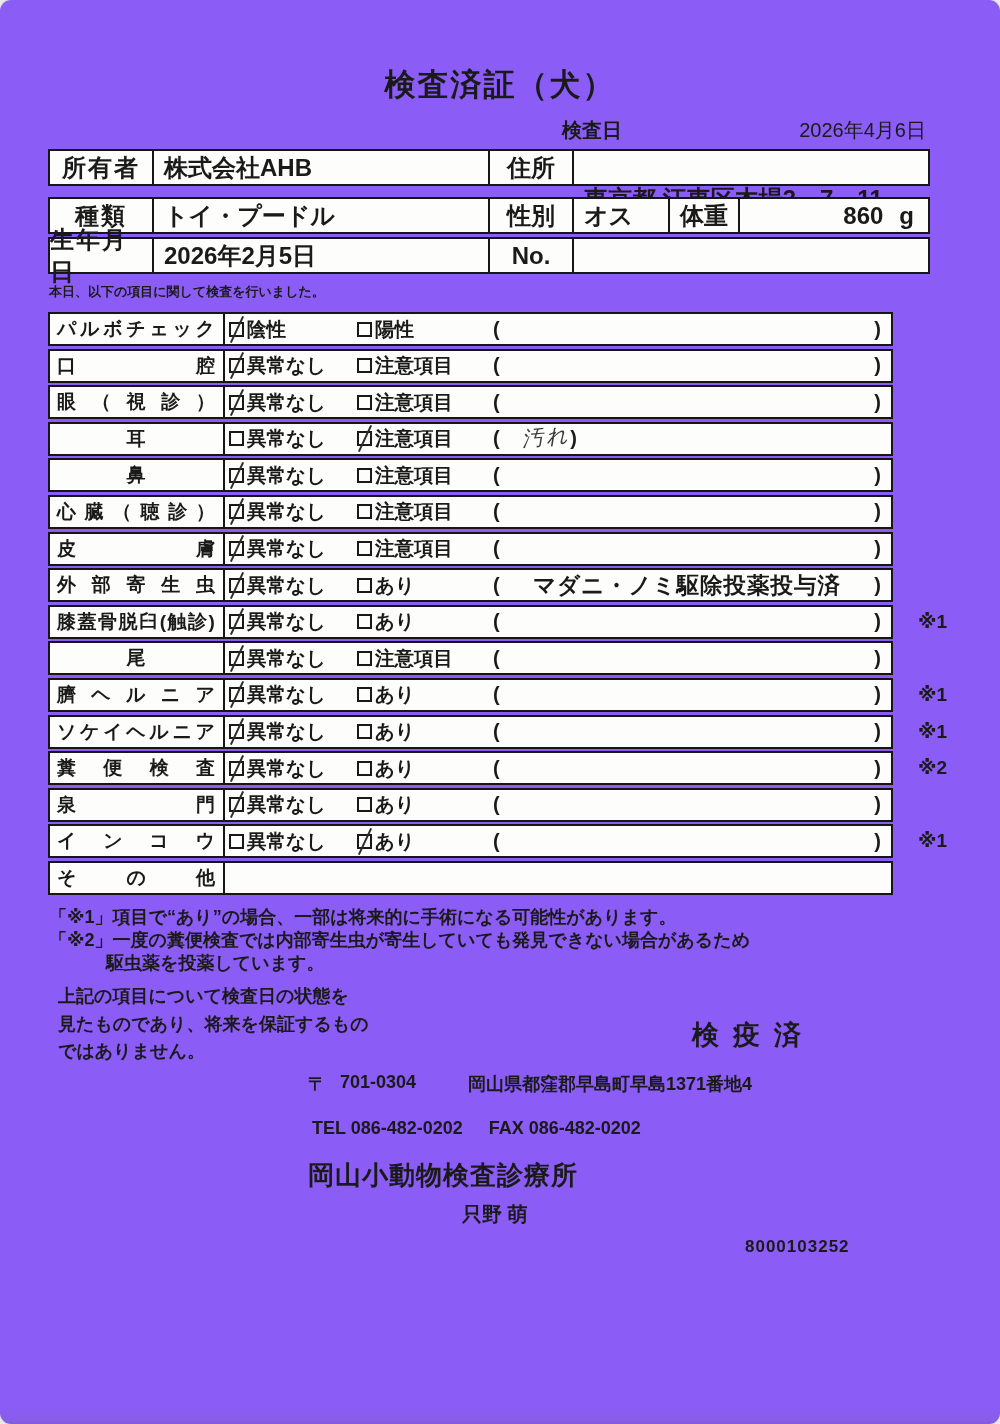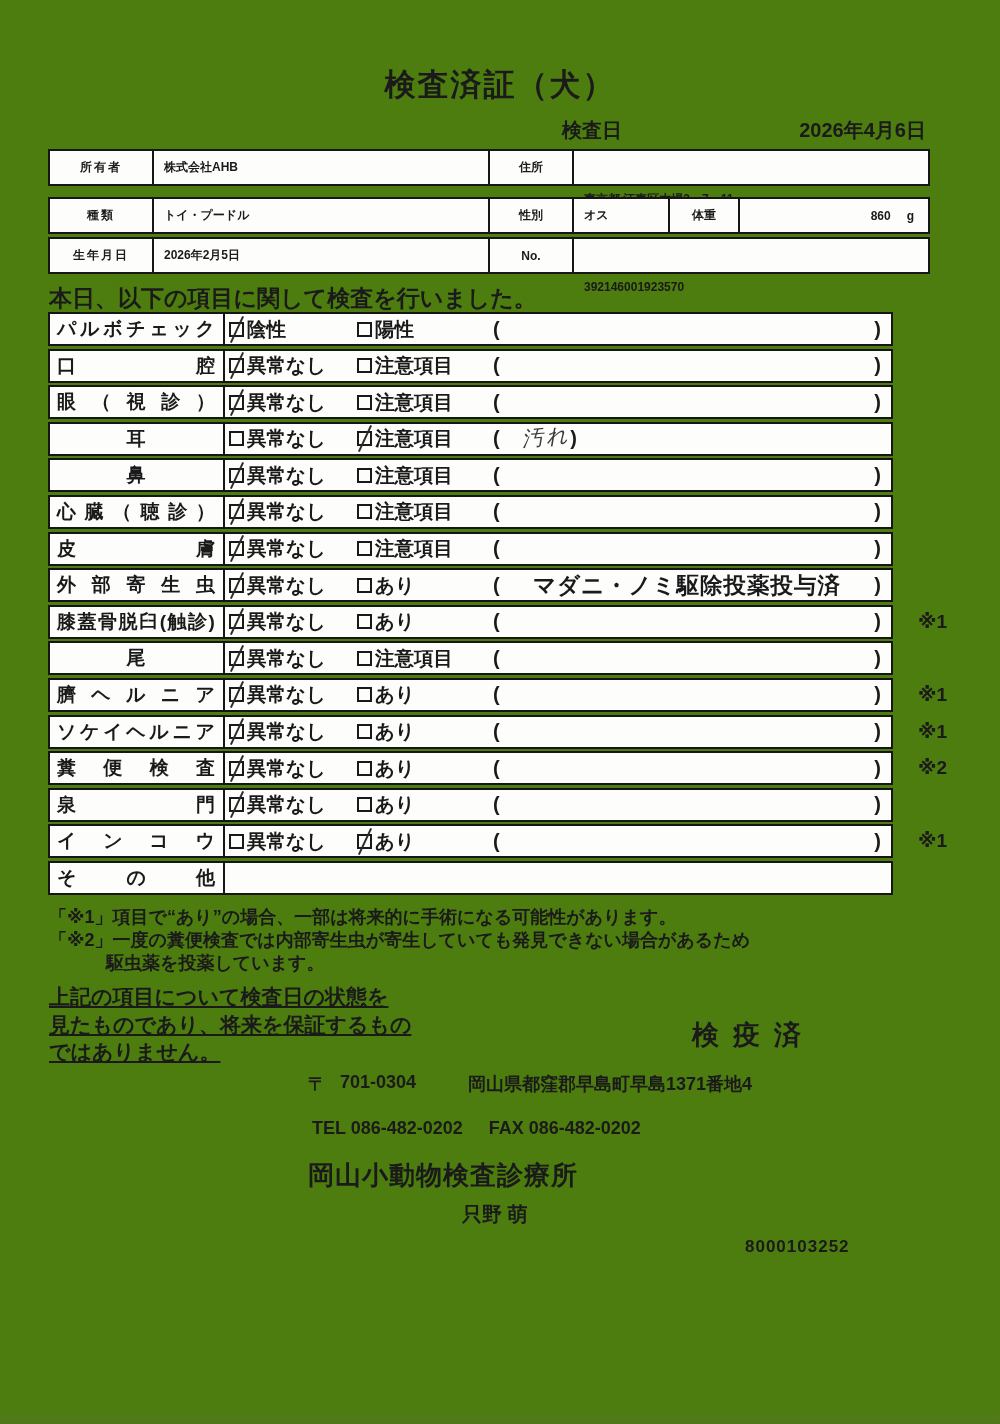--- a/index.html
+++ b/index.html
@@ -1,43 +1,44 @@
 <!DOCTYPE html>
 <html><head>
 <meta charset="utf-8">
 <style>
   * { box-sizing: border-box; margin: 0; padding: 0; }
   html, body { background: #e8e8e8; }
   body { font-family: "Liberation Sans", "DejaVu Sans", sans-serif; color: #1a1a1a; }
   .page {
     position: relative; width: 1000px; height: 1424px; margin: 0 auto;
-    background: #4d7c0f; overflow: hidden;
+    background: #8b5cf6; overflow: hidden;
     font-weight: 600;
+    border-radius: 11px;
   }
   
   .title { position: absolute; top: 64px; left: 0; width: 100%; text-align: center;
            font-size: 31px; font-weight: 700; letter-spacing: 2px; }
   .date-label { position: absolute; top: 117px; left: 562px; font-size: 20px; font-weight: 700; }
-  .date-value { position: absolute; top: 117px; right: 74px; font-size: 20px; font-weight: 700; margin-left: 48px; }
+  .date-value { position: absolute; top: 117px; right: 74px; font-size: 20px; font-weight: 400; margin-left: 48px; }
   
   .tbl { position: absolute; left: 48px; width: 882px; }
   .tbl .row { display: flex; height: 37px; border: 2px solid #161616; margin-bottom: 3px; background: #fdfdfc; }
-  .tbl .cell { display: flex; align-items: center; font-size: 12px; }
+  .tbl .cell { display: flex; align-items: center; font-size: 24px; }
   .tbl .cell + .cell { border-left: 0; }
   .tbl .bdr { border-right: 2px solid #161616; }
   .c-label   { width: 104px; justify-content: center; letter-spacing: 2px; font-weight: 700; }
   .c-value   { width: 336px; padding-left: 10px; font-weight: 700; }
   .c-label2  { width: 84px;  justify-content: center; font-weight: 700; }
   .c-rest    { flex: 1; padding-left: 10px; font-weight: 700; margin-top: 48px; }
   .c-sex     { width: 96px;  padding-left: 10px; font-weight: 700; }
   .c-wlabel  { width: 70px;  justify-content: center; font-weight: 700; }
   .c-weight  { flex: 1; justify-content: flex-end; padding-right: 14px; gap: 16px; font-weight: 700; }
   .owner-table  { top: 149px; }
   .animal-table { top: 197px; }
-  .intro { position: absolute; top: 283px; left: 49px; font-size: 23px; font-weight: 700; }
+  .intro { position: absolute; top: 283px; left: 49px; font-size: 13px; font-weight: 700; }
   
   .checklist { position: absolute; top: 312px; left: 48px; width: 845px; }
   .check-row { position: relative; display: flex; align-items: stretch; height: 34px;
                border: 2px solid #161616; margin-bottom: 2.6px; background: #fdfdfc; }
   .label-cell { width: 175px; border-right: 2px solid #161616; padding: 0 8px 0 7px;
                 display: flex; justify-content: space-between; align-items: center;
                 font-size: 19px; font-weight: 700; }
   .label-cell.single { justify-content: center; }
   .opts { flex: 1; display: flex; align-items: center; padding-left: 4px; }
   .opt { display: flex; align-items: center; font-size: 19.5px; font-weight: 700; }
@@ -52,21 +53,21 @@
            font-size: 20px; font-weight: 600; }
   .paren-value { flex: 1; text-align: center; font-size: 19px; }
   .paren-value.handwritten { flex: none; font-style: italic; font-weight: 400; color: #3a3a3a;
            font-size: 21px; letter-spacing: 3px; margin-left: 22px;
            transform: rotate(-5deg) translateY(-2px); }
   .paren-value.printed-large { font-size: 22.5px; font-weight: 700; letter-spacing: 1px; }
   .row-note { position: absolute; right: -56px; top: 3px; font-size: 19px; font-weight: 700; }
   
   .footnotes { position: absolute; top: 906px; left: 49px; font-size: 18px; line-height: 23px; font-weight: 600; }
   .footnotes .indent { padding-left: 57px; }
-  .disclaimer { position: absolute; top: 983px; left: 49px; font-size: 21px; line-height: 27.5px; font-weight: 700; text-decoration: underline; }
+  .disclaimer { position: absolute; top: 983px; left: 58px; font-size: 18px; line-height: 27.5px; font-weight: 700; }
   .stamp { position: absolute; top: 1017px; left: 692px; font-size: 27px; font-weight: 700; letter-spacing: 14px; }
   
   .postal-line { position: absolute; top: 1072px; left: 308px; font-size: 18px; font-weight: 700; display: flex; }
   .postal-code { margin-left: 14px; }
   .postal-addr { margin-left: 52px; }
   .tel-line { position: absolute; top: 1118px; left: 312px; font-size: 18px; font-weight: 700; display: flex; }
   .fax { margin-left: 26px; }
   .clinic-name { position: absolute; top: 1158px; left: 308px; font-size: 26px; font-weight: 700; letter-spacing: 1px; }
   .inspector { position: absolute; top: 1201px; left: 462px; font-size: 20px; font-weight: 700; }
   .serial { position: absolute; top: 1237px; left: 745px; font-size: 17px; font-weight: 700; letter-spacing: 1px; }
@@ -101,21 +102,20 @@
       <div class="cell c-wlabel bdr">体重</div>
       <div class="cell c-weight">
         <span>860</span>
         <span>g</span>
       </div>
     </div>
     <div class="row">
       <div class="cell c-label bdr">生年月日</div>
       <div class="cell c-value bdr">2026年2月5日</div>
       <div class="cell c-label2 bdr">No.</div>
-      <div class="cell c-rest">392146001923570</div>
     </div>
   </div>
 
   <div class="intro">本日、以下の項目に関して検査を行いました。</div>
 
   <div class="checklist">
     <div class="check-row">
       <div class="label-cell">
           <span>パ</span>
           <span>ル</span>

